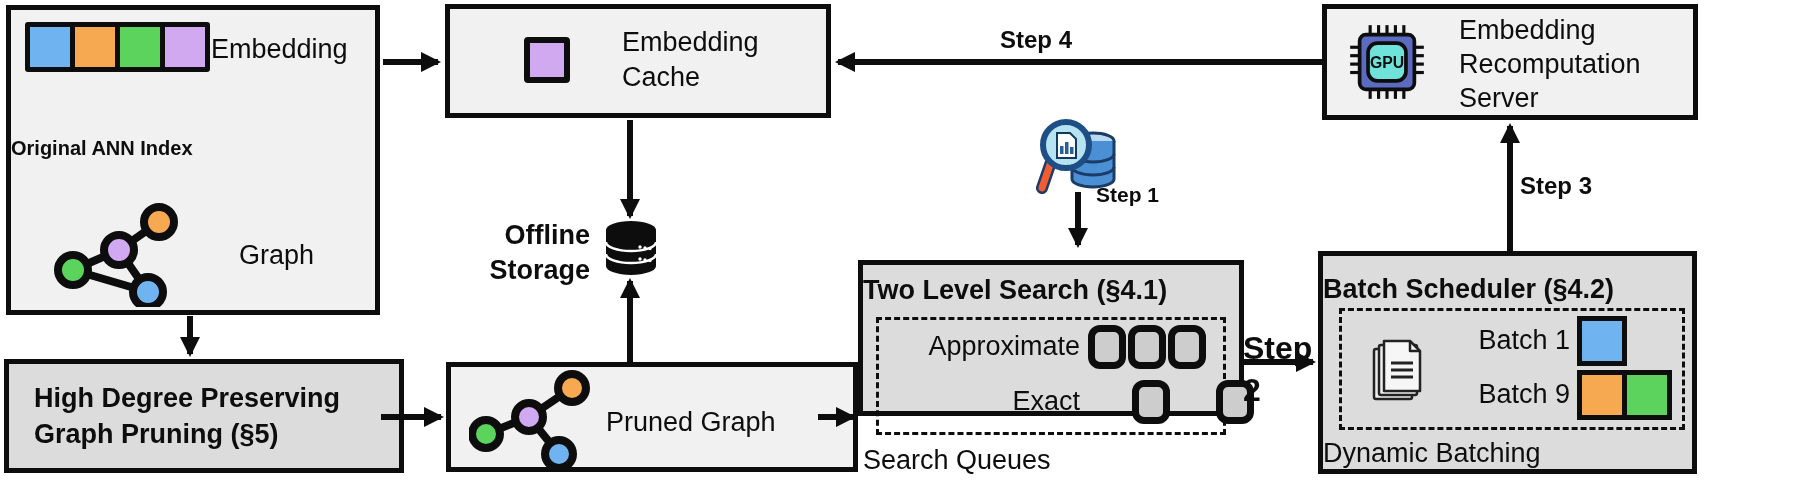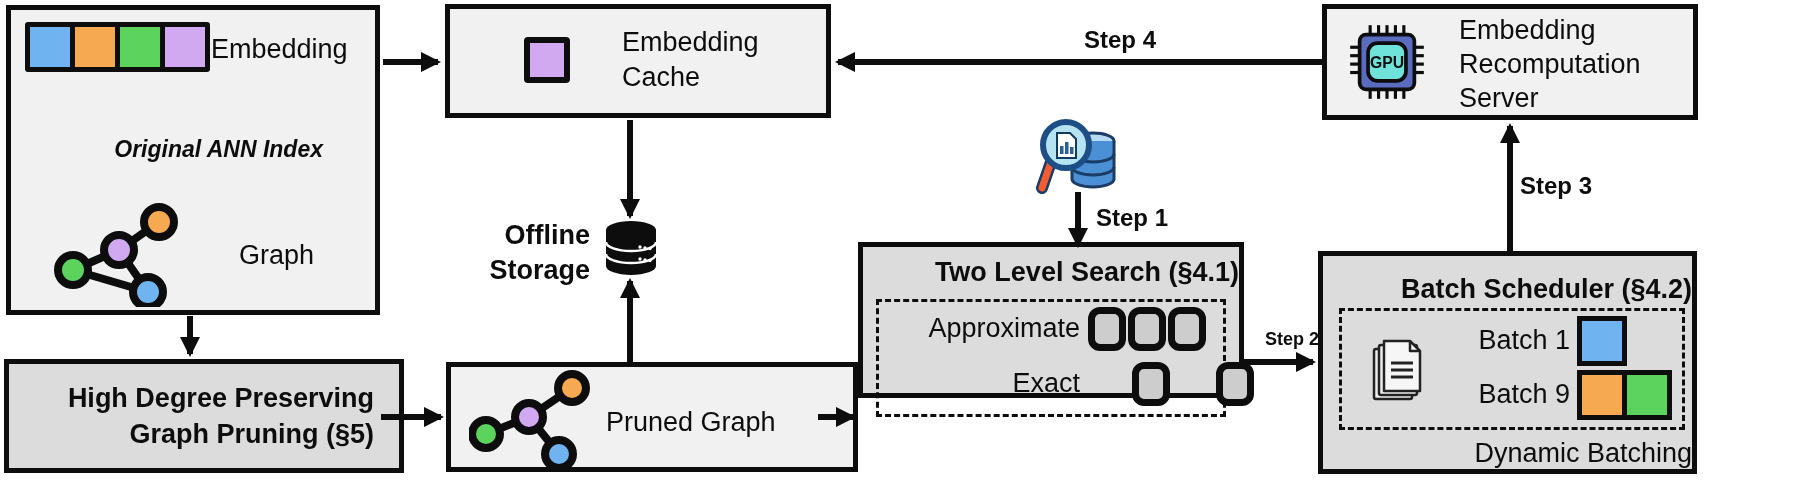--- a/index.html
+++ b/index.html
@@ -7,21 +7,21 @@
   #canvas {
     position:relative; width:1817px; height:481px; background:#ffffff;
     font-family:"Liberation Sans", sans-serif; color:#0d0d0d; overflow:hidden;
   }
   .box { position:absolute; border:5px solid #0d0d0d; }
   .light { background:#f1f1f1; }
   .dark  { background:#dcdcdc; }
   .lbl   { font-size:27px; line-height:1.3; }
   .bold  { font-weight:bold; }
   .abs   { position:absolute; }
-  .center{ text-align:right; }
+  .center{ text-align:left; }
   .right { text-align:right; }
 
   
   .strip { display:flex; border:5px solid #0d0d0d; border-radius:3px; background:#0d0d0d; }
   .strip .cell { width:40px; height:40px; }
   .strip .cell + .cell { margin-left:5px; }
 
   
   .sq { border:6px solid #0d0d0d; border-radius:4px; }
 
@@ -45,21 +45,21 @@
 <div id="canvas">
 
   <div class="box light" style="left:6px; top:5px; width:374px; height:310px;">
     <div class="abs strip" style="left:14px; top:12px;">
       <div class="cell" style="background-color: rgb(111, 179, 240);"></div>
       <div class="cell" style="background-color: rgb(246, 169, 80);"></div>
       <div class="cell" style="background-color: rgb(92, 211, 92);"></div>
       <div class="cell" style="background-color: rgb(208, 169, 240);"></div>
     </div>
     <div class="abs lbl" style="left:200px; top:22px;">Embedding</div>
-    <div class="abs lbl bold center" style="left:0; top:125px; width:312px; font-size:23px;font-style:italic;">Original ANN Index</div>
+    <div class="abs lbl bold center" style="left:0; top:125px; width:312px; font-size:20px;">Original ANN Index</div>
     <svg class="abs" style="left:38px; top:182px;" width="135" height="115" viewBox="0 0 135 115">
       <g stroke="#0d0d0d" stroke-width="8">
         <line x1="70" y1="58" x2="110" y2="30"></line>
         <line x1="70" y1="58" x2="24" y2="78"></line>
         <line x1="70" y1="58" x2="99" y2="100"></line>
         <line x1="24" y1="78" x2="99" y2="100"></line>
         <circle cx="110" cy="30" r="15" fill="#f6a950"></circle>
         <circle cx="24" cy="78" r="15" fill="#5cd35c"></circle>
         <circle cx="99" cy="100" r="15" fill="#6fb3f0"></circle>
         <circle cx="70" cy="58" r="15" fill="#d0a9f0"></circle>
@@ -97,39 +97,40 @@
     <line x1="15" y1="46" x2="6" y2="72" stroke="#1a3c66" stroke-width="12" stroke-linecap="round"></line>
     <line x1="15" y1="46" x2="6" y2="72" stroke-width="7" stroke-linecap="round" stroke="#f25c33"></line>
     <circle cx="30" cy="29" r="23" stroke="#1d4f86" stroke-width="6" fill="#b5e3f2"></circle>
     <path d="M21,17 h13 l6,6 v19 h-19 z" fill="#ffffff" stroke="#123a5e" stroke-width="2"></path>
     <g fill="#2a6099">
       <rect x="24" y="30" width="3.5" height="8"></rect>
       <rect x="29" y="26" width="3.5" height="12"></rect>
       <rect x="34" y="31" width="3.5" height="7"></rect>
     </g>
   </svg>
-  <div class="abs lbl bold" style="left:1096px; top:202px; font-size:24px;">Step 1</div>
-
-  <div class="box dark" style="left:858px; top:242px; width:386px; height:156px;">
+  <div class="abs lbl bold" style="left:1096px; top:181px; font-size:21px;">Step 1</div>
+
+  <div class="box dark" style="left:858px; top:260px; width:386px; height:156px;">
     <div class="abs lbl bold center" style="left:0; top:8px; width:376px;">Two Level Search (§4.1)</div>
     <div class="dashed" style="left:13px; top:52px; width:350px; height:118px;">
       <div class="qrow" style="left:6px; top:5px;">
         <div class="lbl right" style="width:195px; margin-right:8px;">Approximate</div>
         <div class="slot" style="background-color: rgb(205, 205, 205);"></div>
         <div class="slot" style="background-color: rgb(205, 205, 205);"></div>
         <div class="slot" style="background-color: rgb(205, 205, 205);"></div>
       </div>
       <div class="qrow" style="left:6px; top:60px;gap:44px;">
         <div class="lbl right" style="width:195px; margin-right:8px;">Exact</div>
         <div class="slot" style="background-color: rgb(205, 205, 205);"></div>
         <div class="slot" style="background-color: rgb(205, 205, 205);"></div>
       </div>
     </div>
-  </div>
-  <div class="abs lbl bold center" style="left:1243px; top:328px; width:76px; font-size:18px;">Step 2</div>
+    <div class="abs lbl center" style="left:0; top:178px; width:376px;">Search Queues</div>
+  </div>
+  <div class="abs lbl bold center" style="left:1243px; top:328px; width:76px; font-size:32px;">Step 2</div>
 
   <div class="box dark" style="left:1318px; top:251px; width:379px; height:223px;">
     <div class="abs lbl bold center" style="left:0; top:8px; width:369px;margin-top:8px;">Batch Scheduler (§4.2)</div>
     <div class="dashed" style="left:16px; top:52px; width:346px; height:122px;">
       <svg class="abs" style="left:26px; top:26px;" width="60" height="68" viewBox="0 0 60 68">
         <g fill="#ededed" stroke="#222222" stroke-width="2.5" stroke-linejoin="round">
           <rect x="6" y="12" width="38" height="50" rx="2"></rect>
           <rect x="11" y="8" width="38" height="50" rx="2"></rect>
           <path d="M16,4 h26 l10,10 v40 h-36 z" fill="#f6f6f6"></path>
           <path d="M42,4 v10 h10" fill="none"></path>

